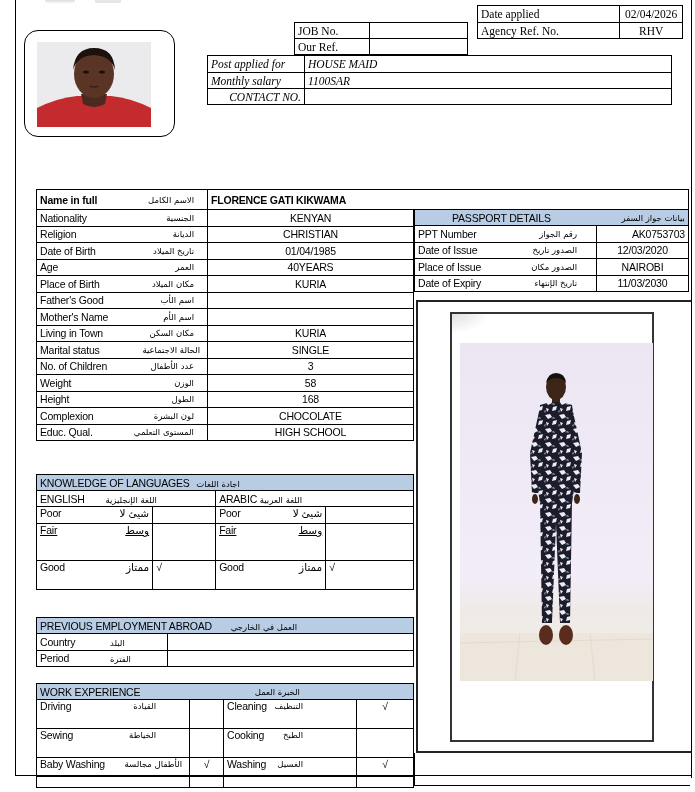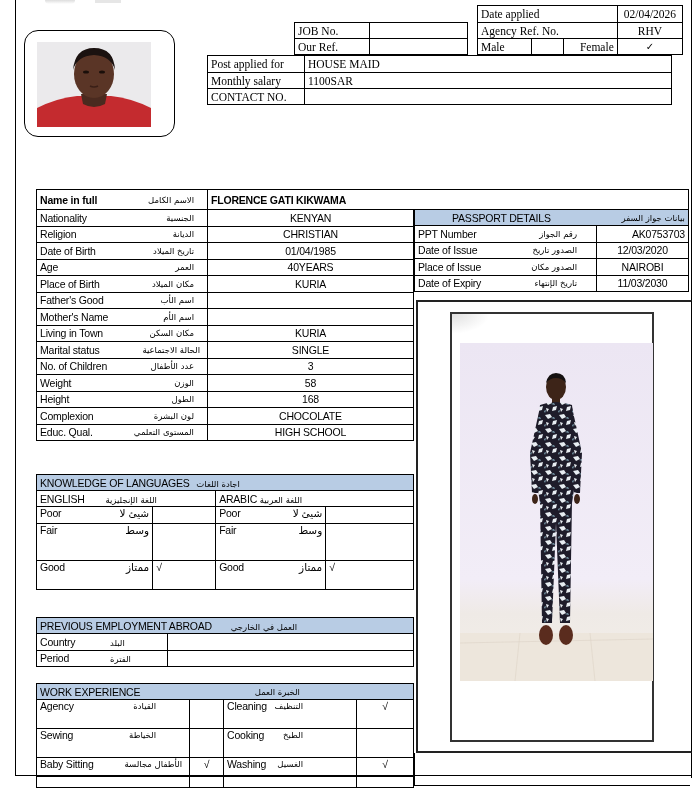--- a/index.html
+++ b/index.html
@@ -81,40 +81,34 @@
 <table class="serif-t" style="left:477px; top:5px; width:206px;">
   <tbody>
       <tr style="height:17px;">
     <td colspan="4" style="width:135px;">Date applied</td>
     <td class="center">02/04/2026</td>
   </tr>
   <tr style="height:16px;">
     <td colspan="4">Agency Ref. No.</td>
     <td class="center">RHV</td>
   </tr>
-  <tr style="height:16px;">
-    <td style="width:54px;">Male</td>
-    <td style="width:32px;" class="center"></td>
-    <td colspan="2" class="right" style="width:49px;">Female</td>
-    <td class="center bold" style="font-family:'DejaVu Sans',sans-serif; font-size:10px;">✓</td>
-  </tr>
-</tbody>
-  </table>
-
-<table class="serif-t" style="left:207px; top:55px; width:465px;">
+</tbody>
+  </table>
+
+<table class="serif-t" style="left:207px; top:55px; width:465px;font-style:italic;">
   <tbody>
       <tr style="height:17px;">
     <td style="width:97px;">Post applied for</td>
     <td>HOUSE MAID</td>
   </tr>
   <tr style="height:16px;">
     <td>Monthly salary</td>
     <td>1100SAR</td>
   </tr>
-  <tr style="height:16px;">
+  <tr style="height:16px;text-align:right;">
     <td>CONTACT NO.</td>
     <td></td>
   </tr>
 </tbody>
   </table>
 
 <table class="sans-t" style="left:36px; top:189px; width:653px;">
   <tbody>
       <tr style="height:20px;">
     <td style="width:171px;margin-top:18px;">
@@ -356,21 +350,21 @@
     </td>
   </tr>
   <tr style="height:17px; vertical-align:top;">
     <td style="width:80px; border-right:none;">Poor</td>
     <td style="width:36px; border-left:none;" class="ar right">شيئ لا</td>
     <td style="width:63px;"></td>
     <td style="width:74px; border-right:none;">Poor</td>
     <td style="width:25px; border-left:none;" class="ar right">شيئ لا</td>
     <td></td>
   </tr>
-  <tr style="height:37px; vertical-align:top;">
+  <tr style="height:37px; vertical-align:top;text-decoration:underline;">
     <td style="border-right:none;">Fair</td>
     <td style="border-left:none;" class="ar right">وسط</td>
     <td></td>
     <td style="border-right:none;">Fair</td>
     <td style="border-left:none;" class="ar right">وسط</td>
     <td></td>
   </tr>
   <tr style="height:29px; vertical-align:top;">
     <td style="border-right:none;">Good</td>
     <td style="border-left:none;" class="ar right">ممتاز</td>
@@ -407,21 +401,21 @@
     <td colspan="4">
       <div class="two-col">
         <span>WORK EXPERIENCE</span>
         <span class="ar" style="margin-right:110px;">الخبرة العمل</span>
       </div>
     </td>
   </tr>
   <tr style="height:29px; vertical-align:top;">
     <td style="width:153px;">
           <div class="two-col">
-            <span>Agency</span>
+            <span>Driving</span>
             <span class="ar" style="margin-right:30px;">القيادة</span>
           </div>
         </td>
     <td style="width:34px;" class="center"></td>
     <td style="width:133px;">
           <div class="two-col">
             <span>Cleaning</span>
             <span class="ar" style="margin-right:50px;">التنظيف</span>
           </div>
         </td>
@@ -439,21 +433,21 @@
           <div class="two-col">
             <span>Cooking</span>
             <span class="ar" style="margin-right:50px;">الطبخ</span>
           </div>
         </td>
     <td class="center"></td>
   </tr>
   <tr style="height:19px; vertical-align:top;">
     <td>
           <div class="two-col">
-            <span>Baby Sitting</span>
+            <span>Baby Washing</span>
             <span class="ar" style="margin-right:4px;">الأطفال مجالسة</span>
           </div>
         </td>
     <td class="center">√</td>
     <td>
           <div class="two-col">
             <span>Washing</span>
             <span class="ar" style="margin-right:50px;">الغسيل</span>
           </div>
         </td>

